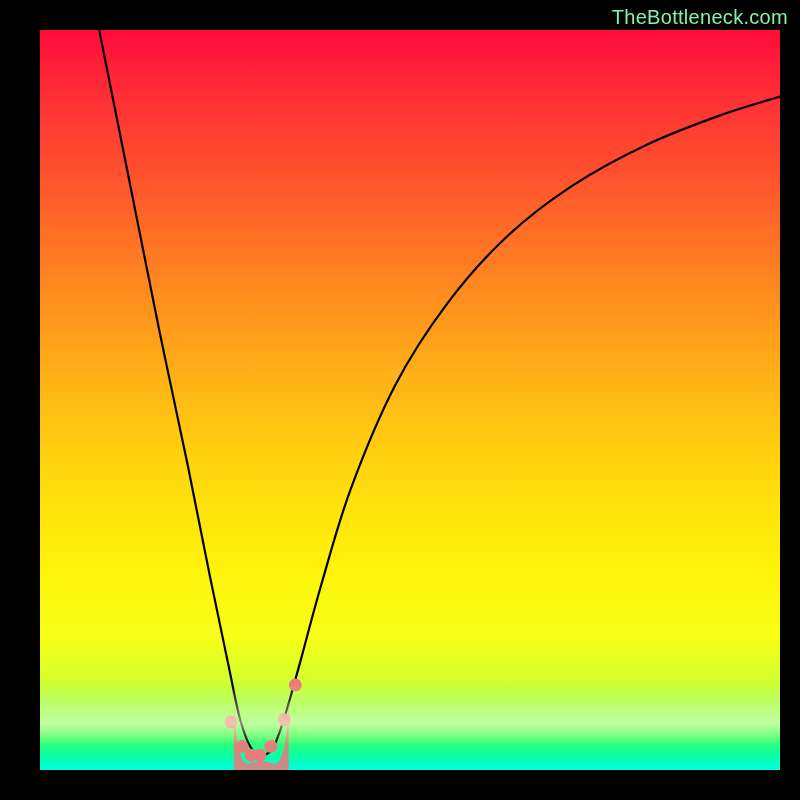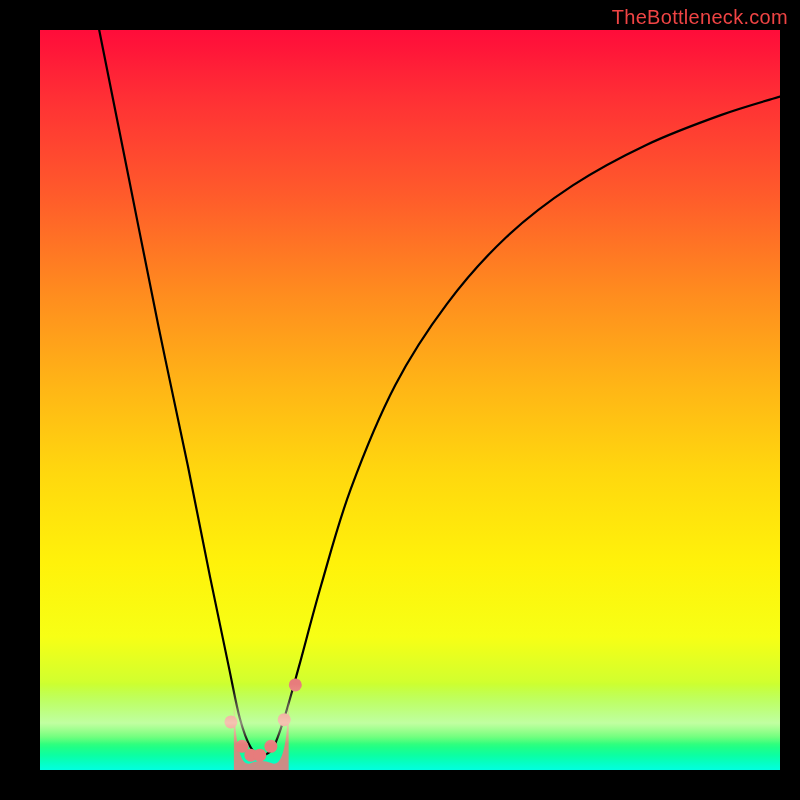--- a/index.html
+++ b/index.html
@@ -13,21 +13,21 @@
   .frame {
     position: relative;
     width: 800px;
     height: 800px;
     background: #000;
   }
   .watermark {
     position: absolute;
     top: 6px;
     right: 12px;
-    color: #ef4444;
+    color: #86efac;
     font-size: 20px;
     font-weight: 500;
     letter-spacing: 0.3px;
     z-index: 10;
   }
   .plot {
     position: absolute;
     left: 40px;
     top: 30px;
     width: 740px;   

